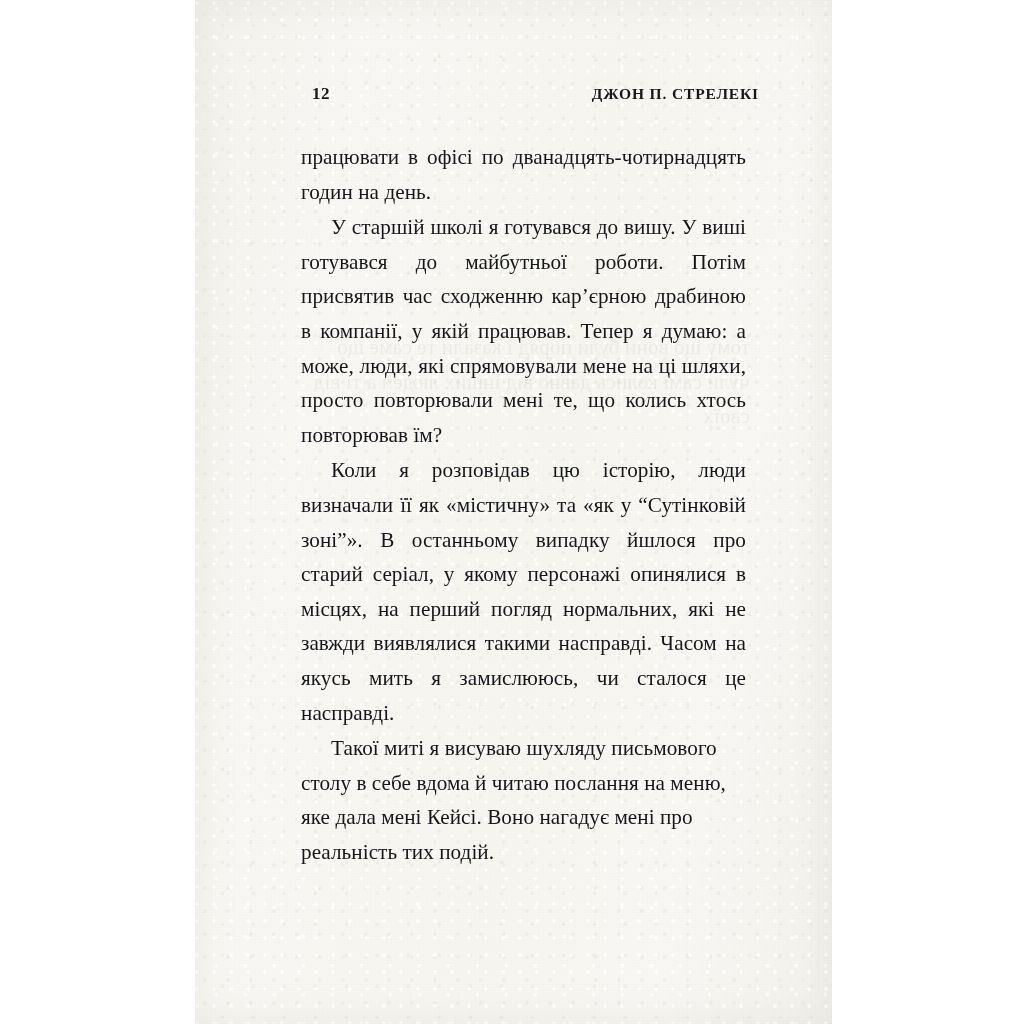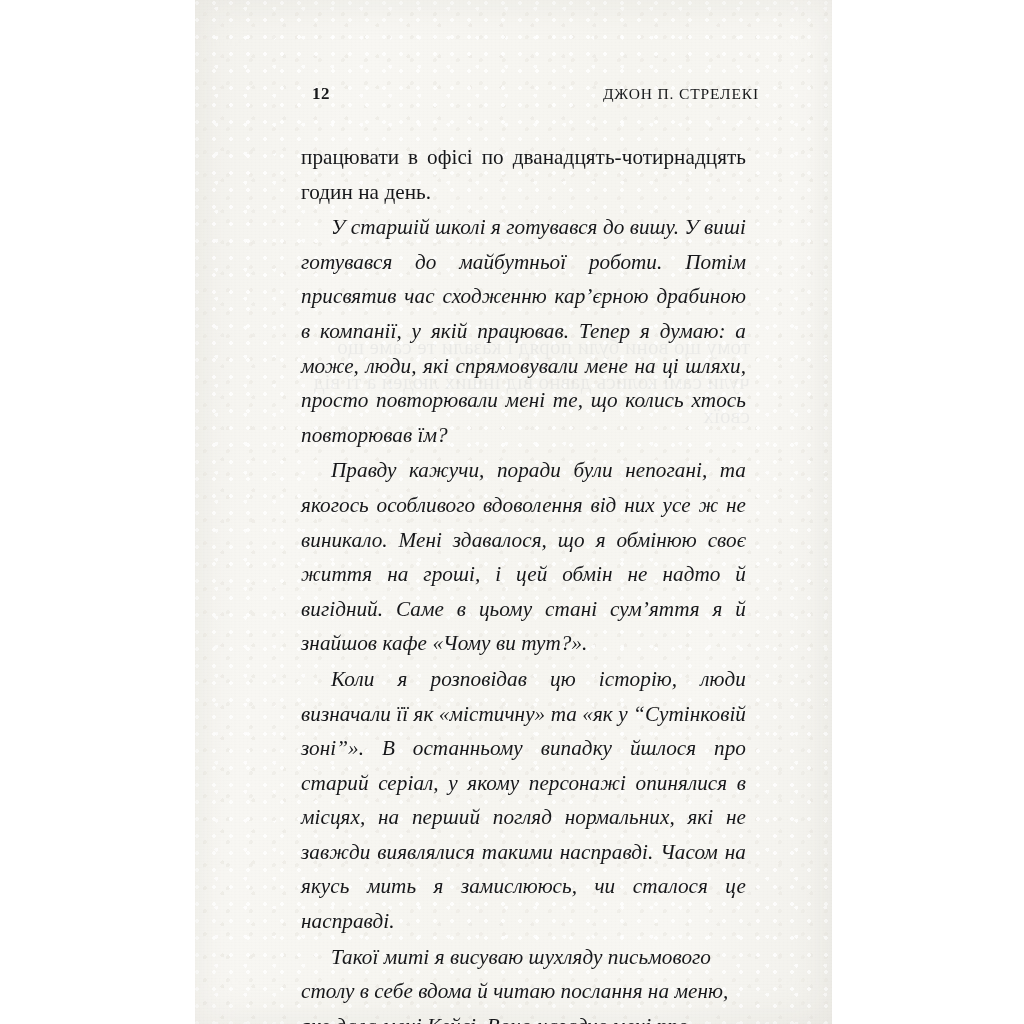--- a/index.html
+++ b/index.html
@@ -78,21 +78,21 @@
 
   .folio {
     font-size: 17px;
     font-weight: bold;
     color: #17181a;
     letter-spacing: .4px;
   }
 
   .head-title {
     font-size: 15.5px;
-    font-weight: normal;
+    font-weight: bold;
     color: #17181a;
     letter-spacing: .85px;
   }
 
   
   .textblock {
     position: absolute;
     left: 105px;
     top: 139px;
     width: 447px;
@@ -106,21 +106,20 @@
     letter-spacing: .05px;
   }
 
   .textblock p {
     margin: 1px;
     text-indent: 0;
   }
 
   .textblock p.indent {
     text-indent: 30px;
-    font-style: italic;
   }
 
   .textblock p:last-child {
     text-align: left;
   }
 </style>
 </head>
 <body>
 
 <div class="screen">
@@ -130,20 +129,19 @@
     <div class="bleed">тому що вони були поряд і казали те саме що чули самі колись давно від інших людей а ті від своїх</div>
 
     <div class="running-head">
       <span class="folio">12</span>
       <span class="head-title">ДЖОН П. СТРЕЛЕКІ</span>
     </div>
 
     <div class="textblock">
       <p>працювати в офісі по дванадцять-чотирнадцять годин на день.</p>
       <p class="indent">У старшій школі я готувався до вишу. У виші готувався до майбутньої роботи. Потім присвятив час сходженню кар’єрною драбиною в компанії, у якій працював. Тепер я думаю: а може, люди, які спрямовували мене на ці шляхи, просто повторювали мені те, що колись хтось повторював їм?</p>
-      <p class="indent">Правду кажучи, поради були непогані, та якогось особливого вдоволення від них усе ж не виникало. Мені здавалося, що я обмінюю своє життя на гроші, і цей обмін не надто й вигідний. Саме в цьому стані сум’яття я й знайшов кафе «Чому ви тут?».</p>
       <p class="indent">Коли я розповідав цю історію, люди визначали її як «містичну» та «як у “Сутінковій зоні”». В останньому випадку йшлося про старий серіал, у якому персонажі опинялися в місцях, на перший погляд нормальних, які не завжди виявлялися такими насправді. Часом на якусь мить я замислююсь, чи сталося це насправді.</p>
       <p class="indent">Такої миті я висуваю шухляду письмового столу в себе вдома й читаю послання на меню, яке дала мені Кейсі. Воно нагадує мені про реальність тих подій.</p>
     </div>
 
   </div>
 
 </div>
 
 </body></html>

